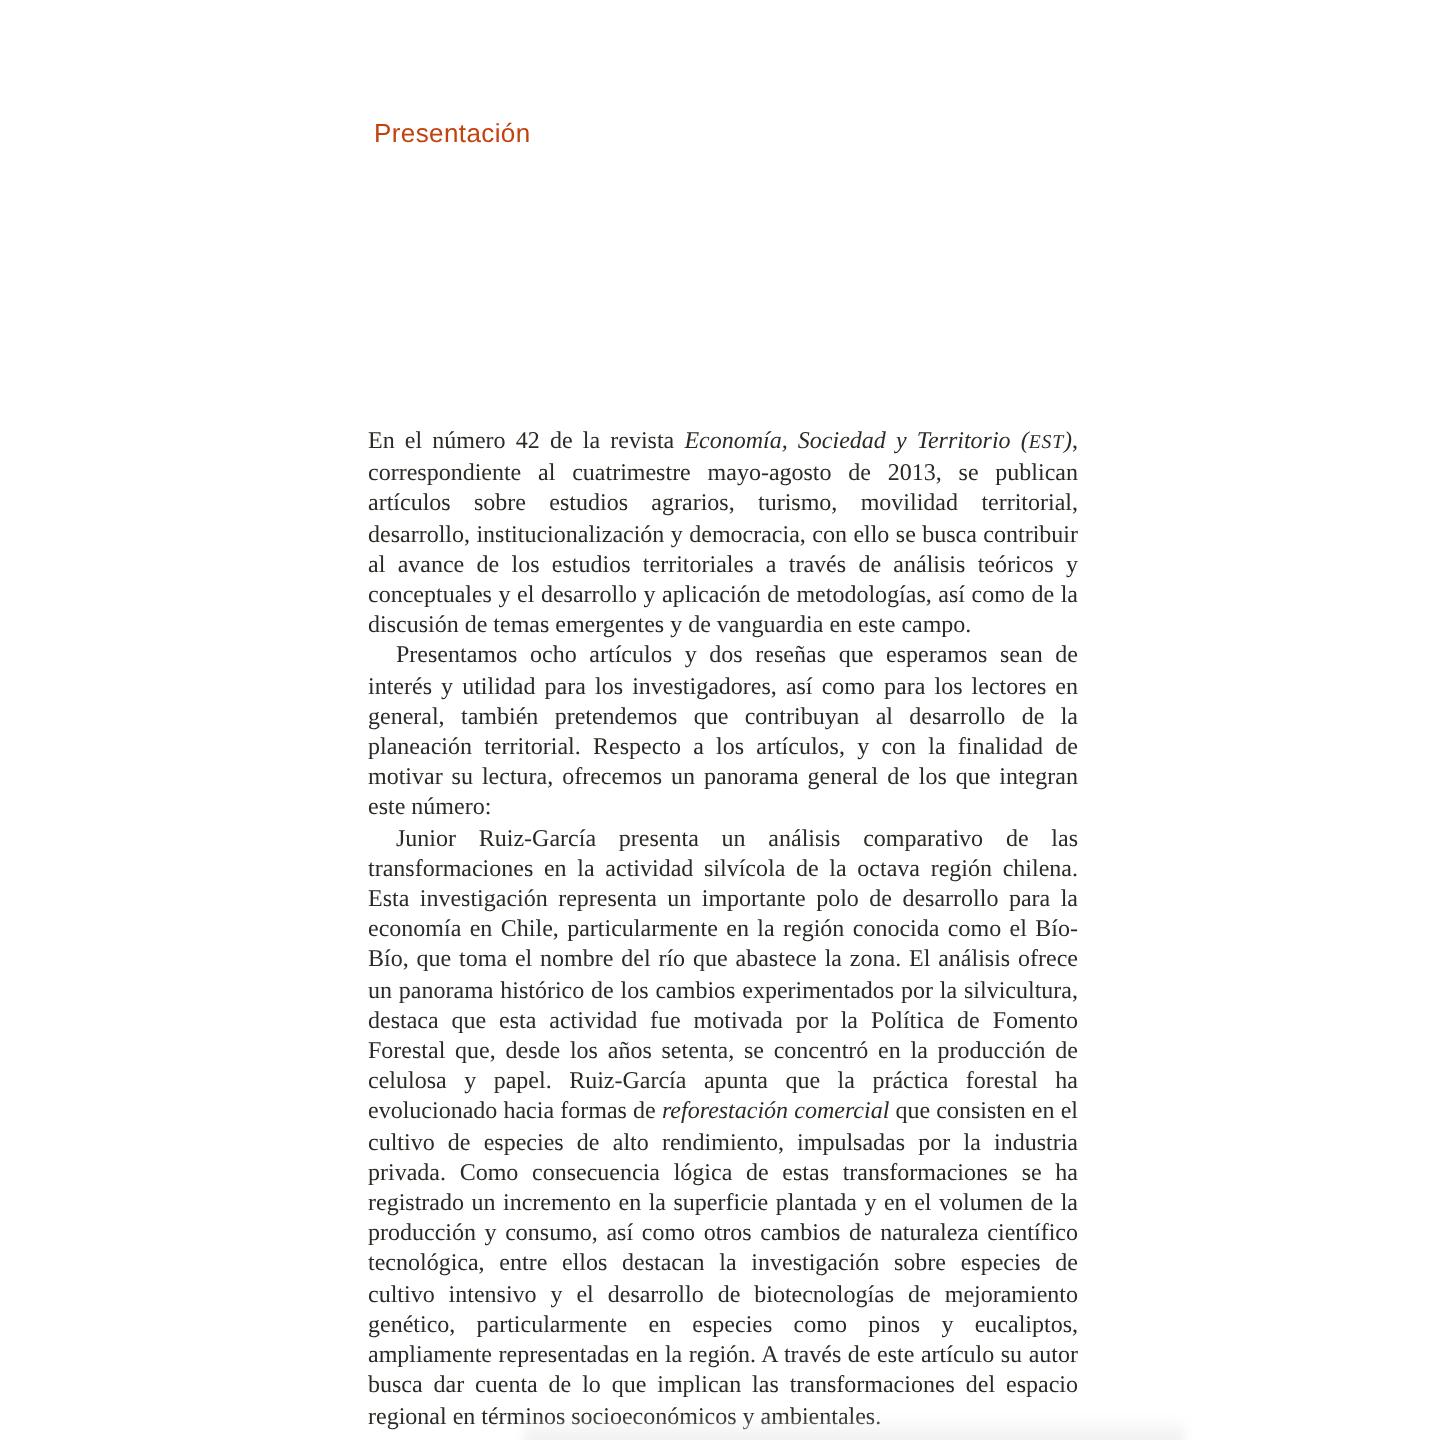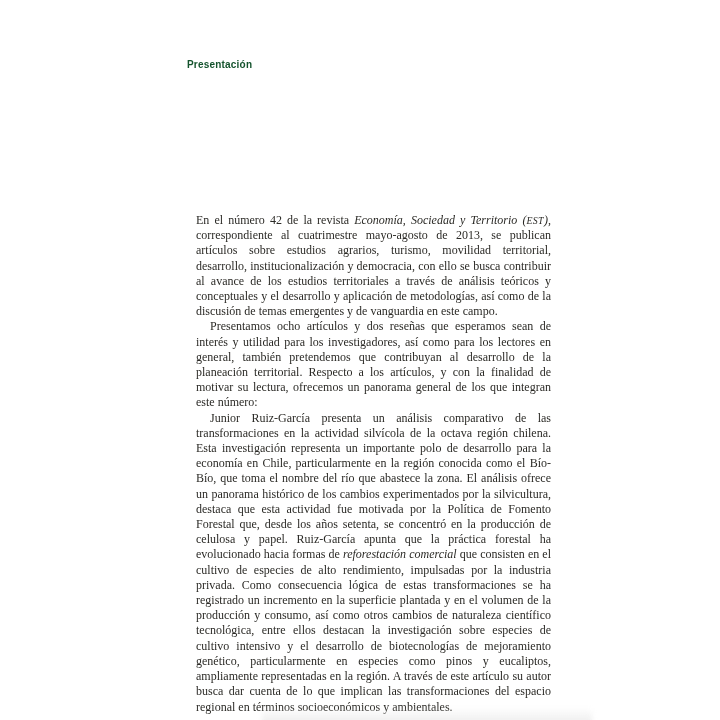--- a/index.html
+++ b/index.html
@@ -14,28 +14,28 @@
     background: #ffffff;
     overflow: hidden;
     font-family: "Liberation Serif", serif;
   }
   .page-title {
     position: absolute;
     left: 187px;
     top: 59px;
     margin: 0;
     font-family: "Liberation Sans", sans-serif;
-    font-weight: 700;
-    font-size: 10px;
+    font-weight: 400;
+    font-size: 13px;
     letter-spacing: 0.2px;
-    color: #14532d;
+    color: #c2410c;
   }
   .article-body {
     position: absolute;
-    left: 196px;
+    left: 184px;
     top: 213px;
     width: 355px;
     font-family: "Liberation Serif", serif;
     font-size: 12px;
     line-height: 15.2px;
     color: #2b2a26;
     text-align: justify;
     text-justify: inter-word;
   }
   .article-body p {

